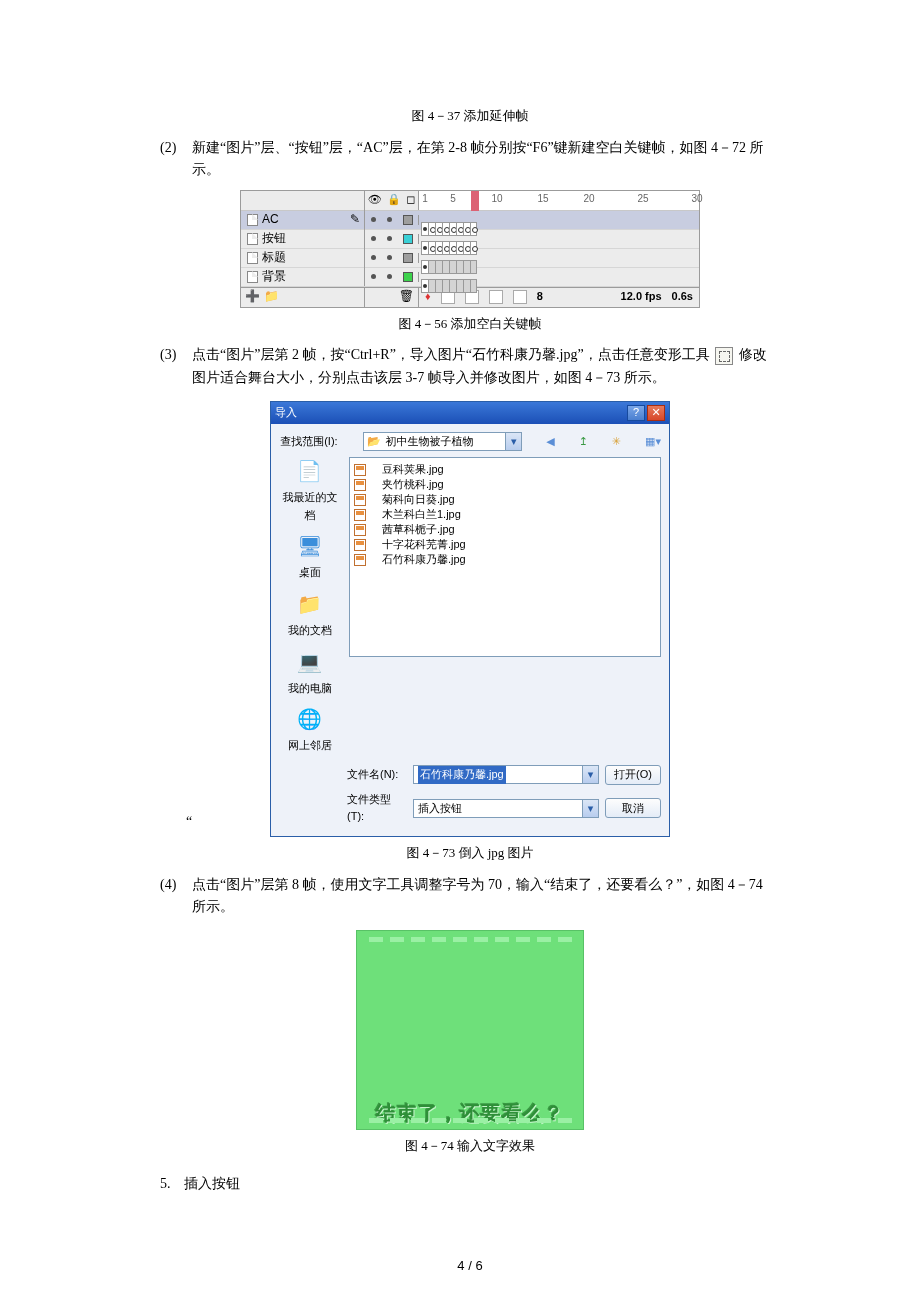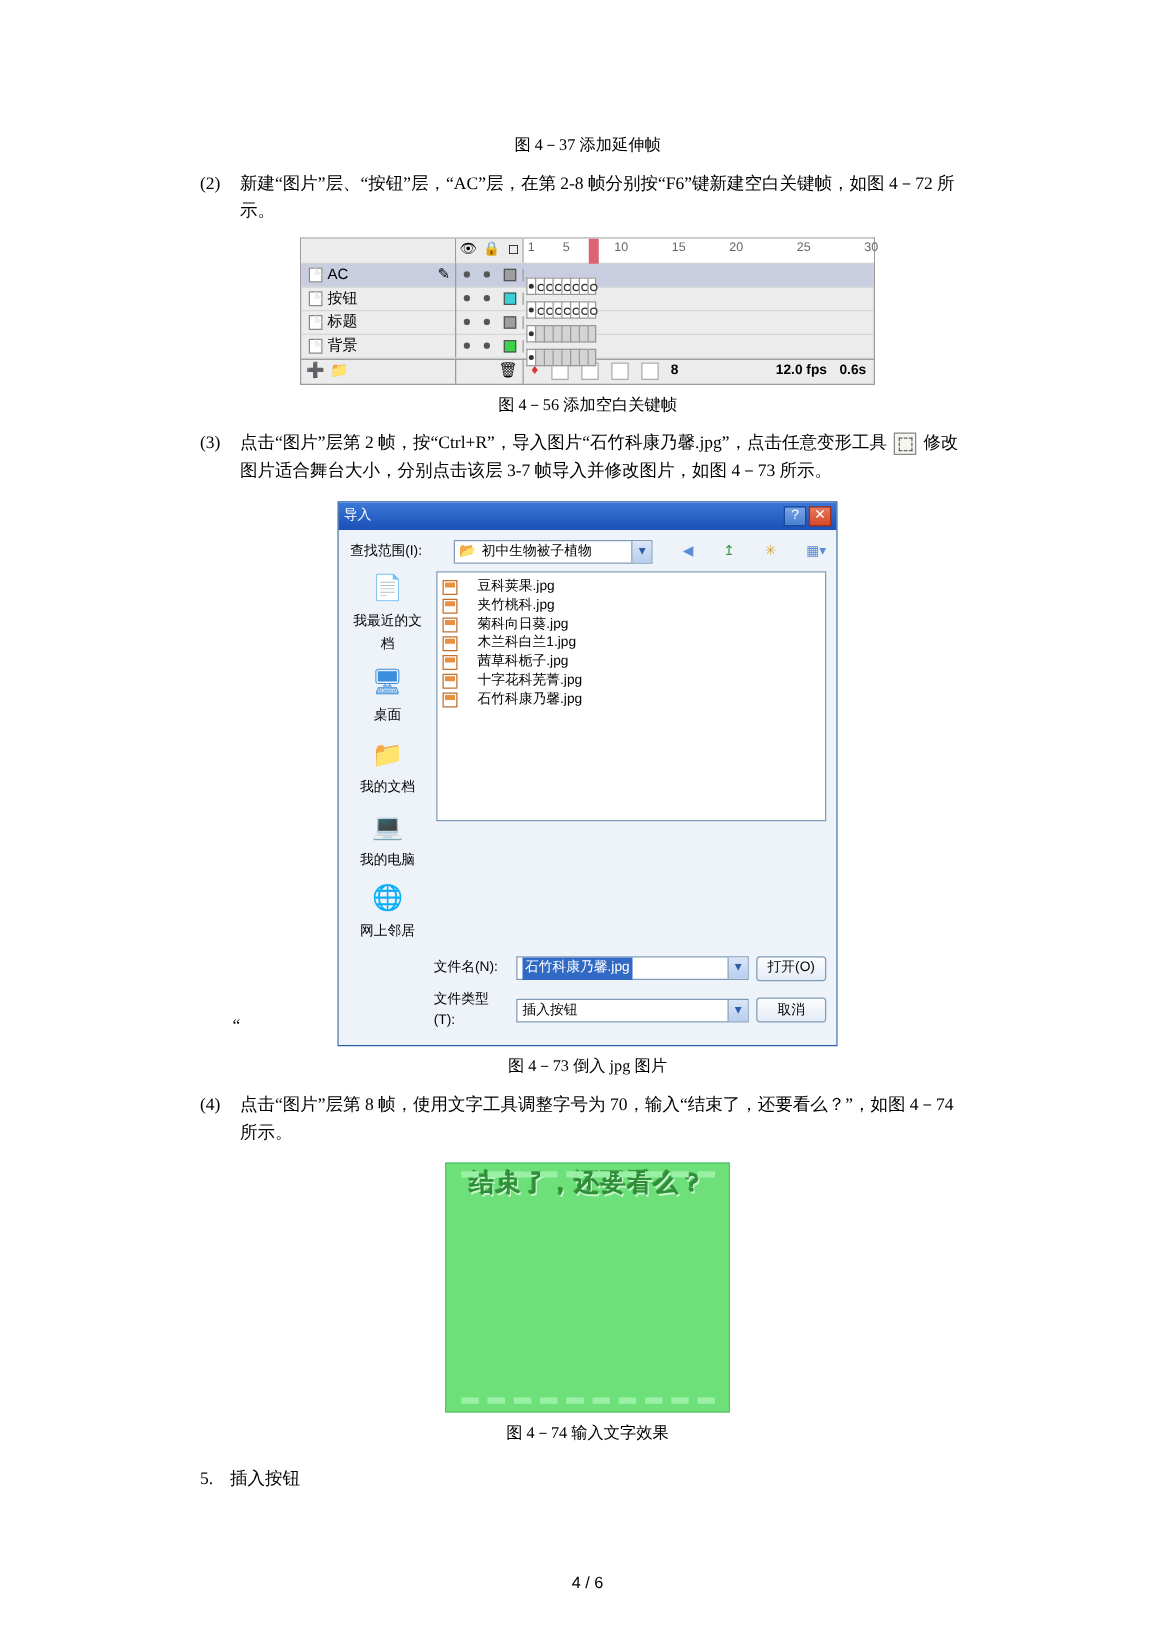--- a/index.html
+++ b/index.html
@@ -61,21 +61,21 @@
   .filelist{flex:1;border:1px solid #7f9db9;background:#fff;height:200px;padding:4px}
   .fileitem{display:flex;align-items:center;gap:16px;height:15px;font-size:11px}
   .fileitem .fic{width:12px;height:12px;background:#fff;border:1px solid #c07030;position:relative}
   .fileitem .fic:after{content:"";position:absolute;left:1px;top:1px;right:1px;height:4px;background:#e89040}
   .btmrow{display:flex;align-items:center;gap:6px;margin-top:6px}
   .btmrow .lbl{width:60px;text-align:left;margin-left:68px}
   .btmrow .combo{flex:1}
   .winbtn{width:56px;height:20px;border:1px solid #7f9db9;background:linear-gradient(#fdfdfd,#e4ecf7);border-radius:3px;display:flex;align-items:center;justify-content:center}
   .hl{background:#316ac5;color:#fff;padding:0 2px}
   
-  .stage{margin:12px auto 4px auto;width:228px;height:200px;background:#6ee07a;border:1px solid #58c266;position:relative;display:flex;align-items:flex-start;justify-content:center}
+  .stage{margin:12px auto 4px auto;width:228px;height:200px;background:#6ee07a;border:1px solid #58c266;position:relative;display:flex;align-items:flex-end;justify-content:center}
   .stage .dash{position:absolute;display:flex;justify-content:space-around}
   .stage .dash.t{top:6px;left:8px;right:8px}
   .stage .dash.b{bottom:6px;left:8px;right:8px}
   .stage .dash span{width:14px;height:5px;background:#9af0a4}
   .stage .txt{color:#2e8f38;font-weight:bold;font-size:20px;letter-spacing:1px;text-shadow:1px 1px 0 #c7f6cc,-1px -1px 0 #3a9a44}
   .toolic{display:inline-block;width:18px;height:18px;border:1px solid #888;background:#f6f6f0;vertical-align:middle;position:relative;margin:0 2px}
   .toolic:after{content:"";position:absolute;left:3px;top:3px;width:9px;height:9px;border:1px dashed #666}
   .footer{text-align:center;margin-top:60px;font-family:Arial,sans-serif;font-size:13px}
 </style>
 </head>

